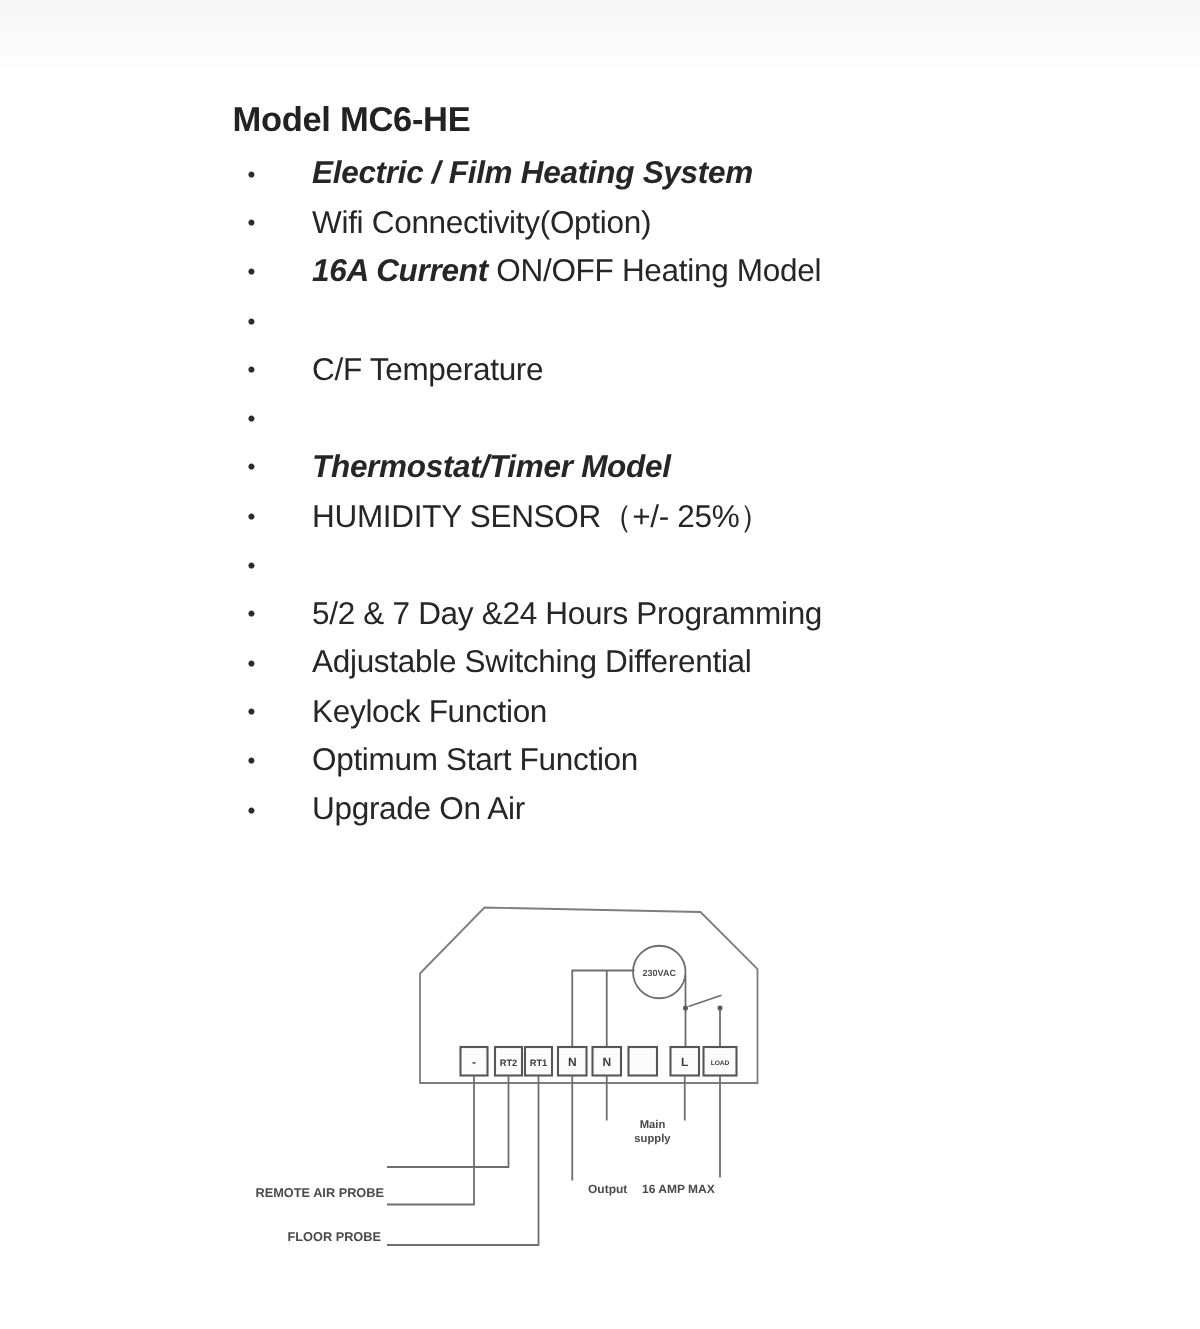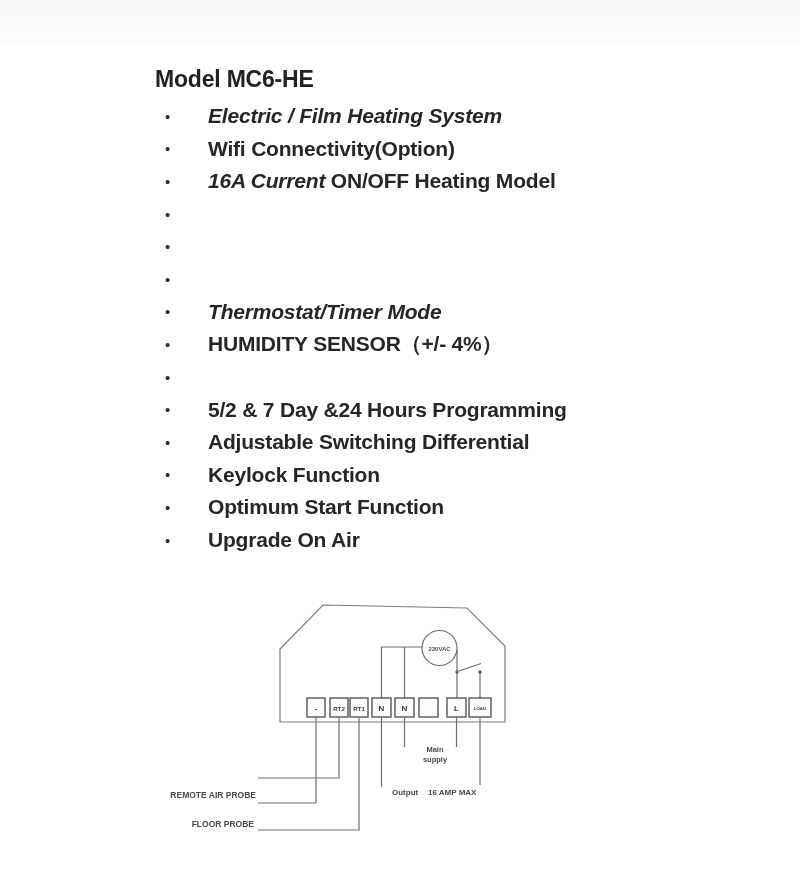--- a/index.html
+++ b/index.html
@@ -56,21 +56,21 @@
     display: inline-block;
     width: 45px;
     flex: 0 0 45px;
     font-size: 15px;
     color: #2b2b2b;
     text-align: left;
     padding-left: 2px;
     box-sizing: border-box;
   }
   .feat-bold { font-weight: bold; font-style: italic; }
-  .feat-rest { font-weight: bold; }
+  .feat-rest { font-weight: normal; }
   .wiring-diagram {
     position: absolute;
     left: 158px;
     top: 593px;
     width: 364px;
     height: 256px;
   }
   svg { font-family: "Liberation Sans", "DejaVu Sans", sans-serif; }
   svg text { fill: #4d4d4d; }
   .wire { stroke: #6e6e6e; stroke-width: 1.2; fill: none; }
@@ -99,31 +99,32 @@
     </li>
     <li>
       <span class="bullet-dot">•</span>
       <span><span class="feat-bold">16A Current</span><span class="feat-rest"> ON/OFF Heating Model</span></span>
     </li>
     <li>
       <span class="bullet-dot">•</span>
     </li>
     <li>
       <span class="bullet-dot">•</span>
+      <span><span class="feat-bold"></span><span class="feat-rest">C/F Temperature</span></span>
     </li>
     <li>
       <span class="bullet-dot">•</span>
     </li>
     <li>
       <span class="bullet-dot">•</span>
-      <span><span class="feat-bold">Thermostat/Timer Mode</span><span class="feat-rest"></span></span>
+      <span><span class="feat-bold">Thermostat/Timer Model</span><span class="feat-rest"></span></span>
     </li>
     <li>
       <span class="bullet-dot">•</span>
-      <span><span class="feat-bold"></span><span class="feat-rest">HUMIDITY SENSOR（+/- 4%）</span></span>
+      <span><span class="feat-bold"></span><span class="feat-rest">HUMIDITY SENSOR（+/- 25%）</span></span>
     </li>
     <li>
       <span class="bullet-dot">•</span>
     </li>
     <li>
       <span class="bullet-dot">•</span>
       <span><span class="feat-bold"></span><span class="feat-rest">5/2 &amp; 7 Day &amp;24 Hours Programming</span></span>
     </li>
     <li>
       <span class="bullet-dot">•</span>

